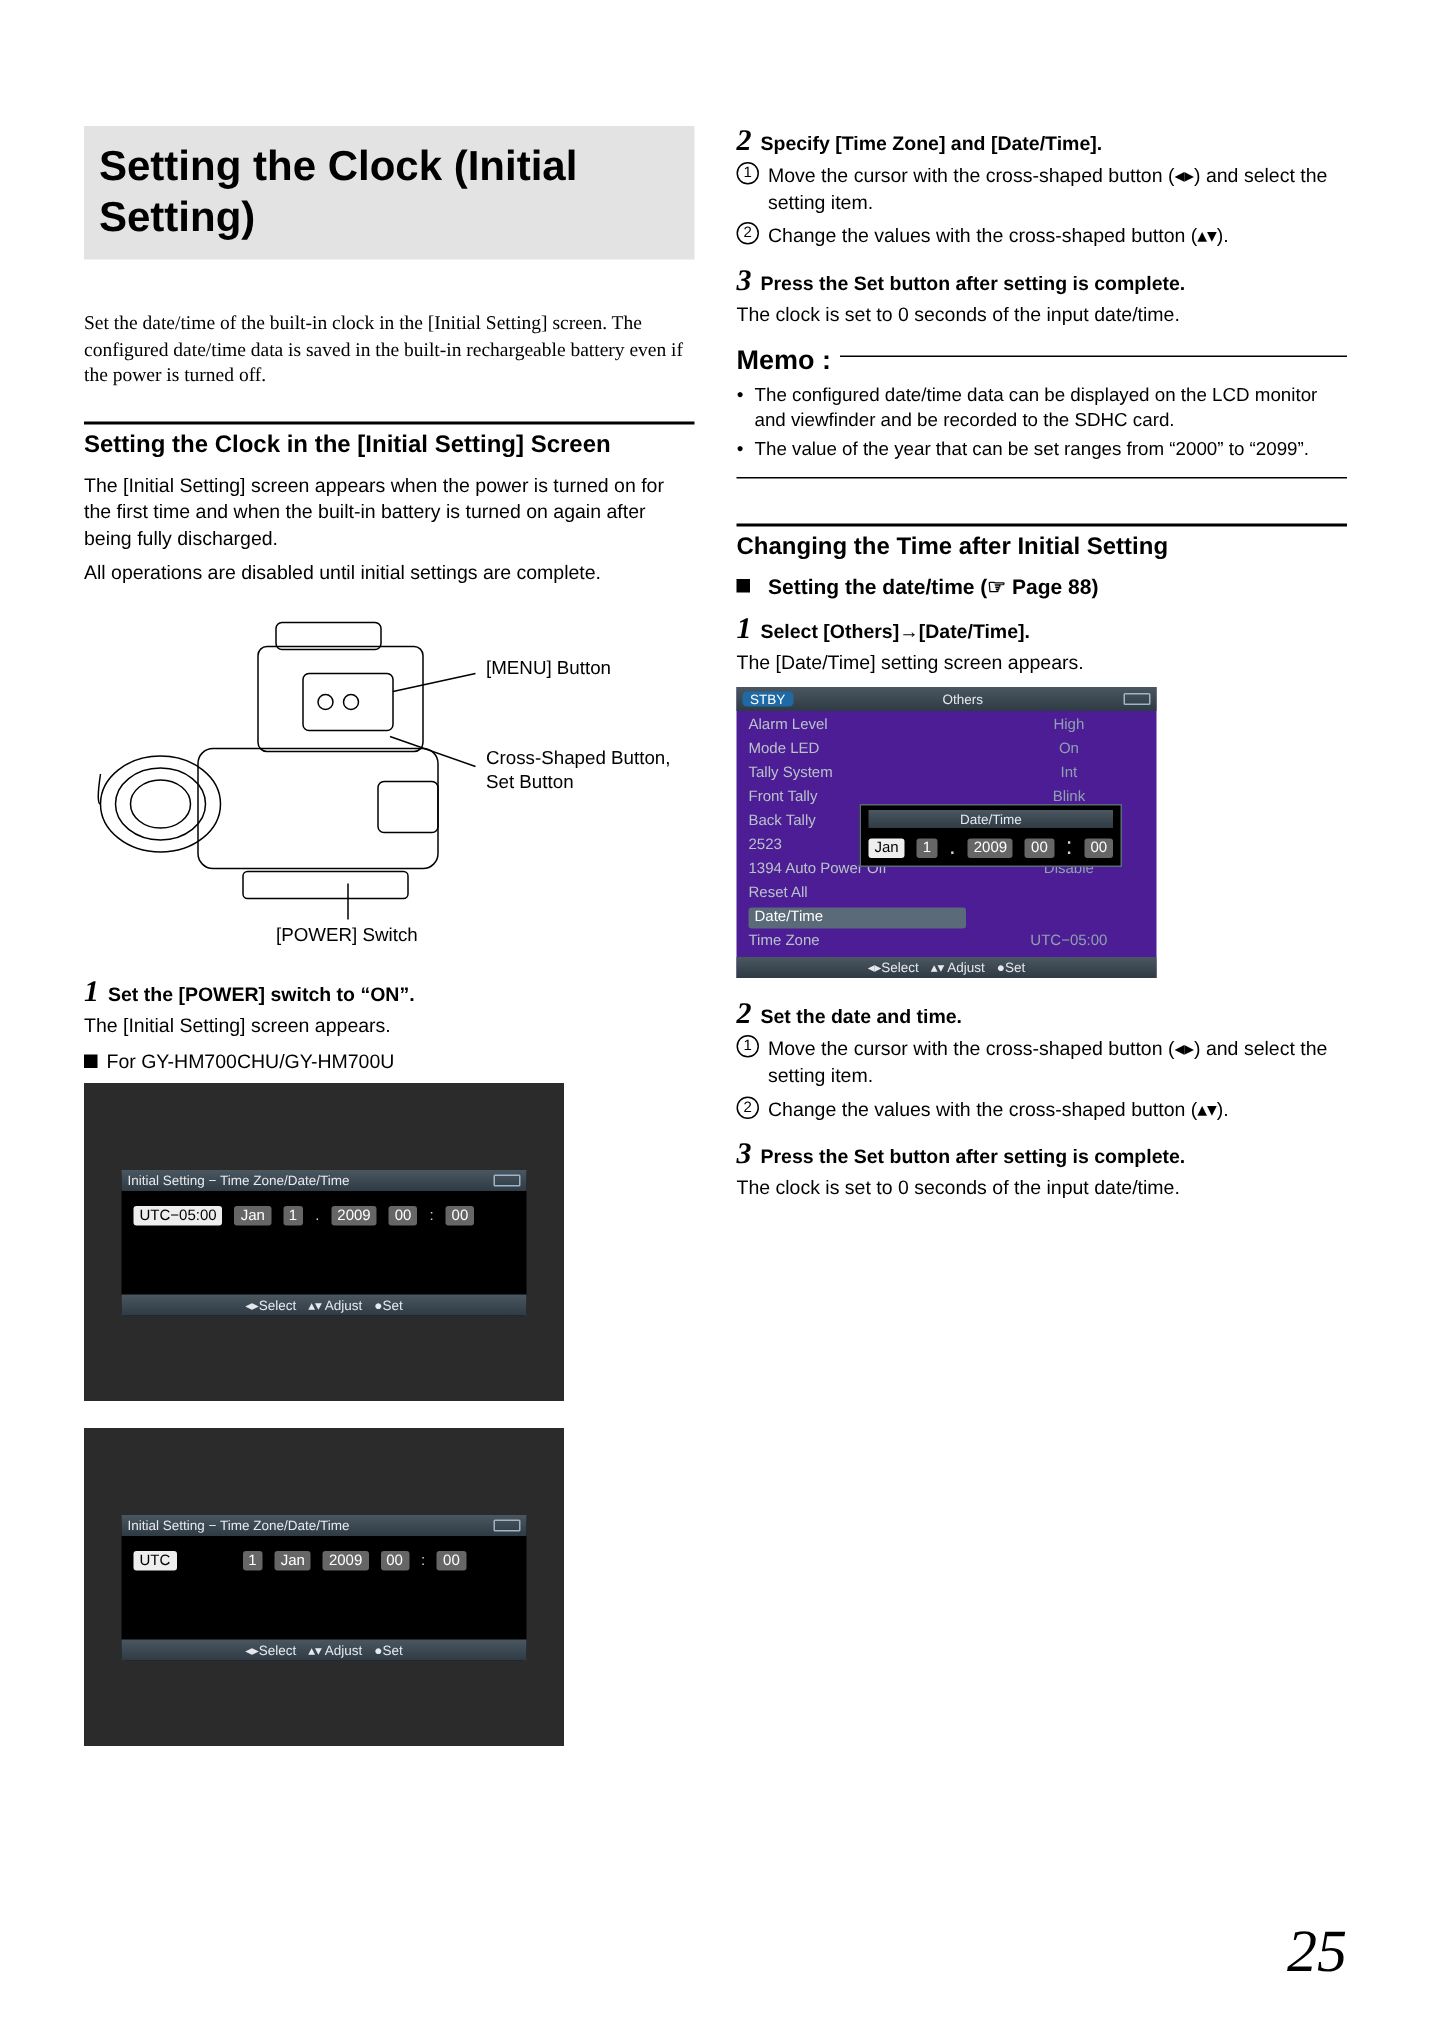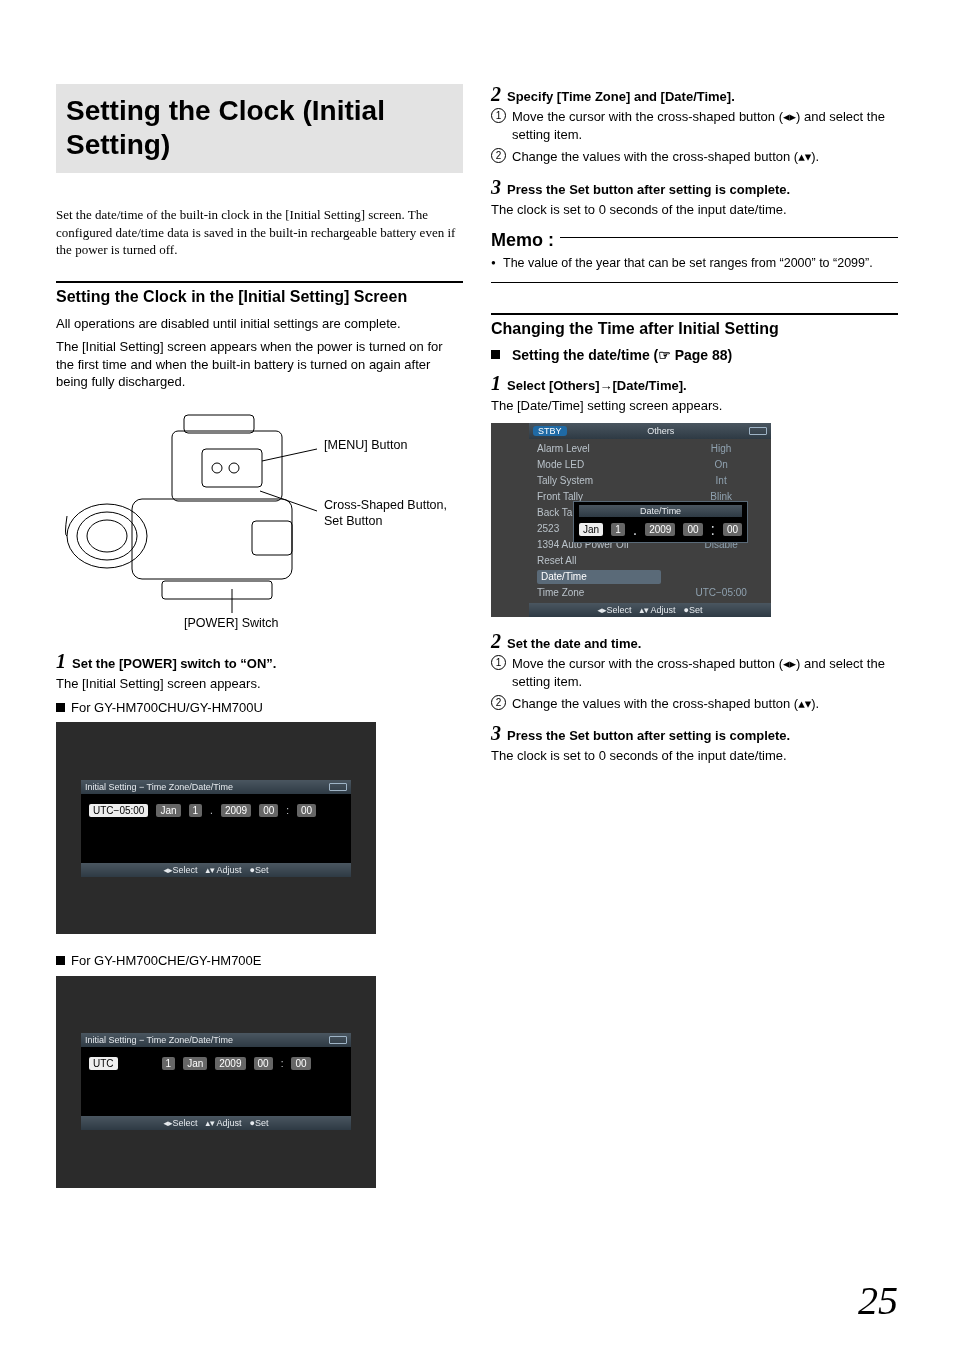--- a/index.html
+++ b/index.html
@@ -24,21 +24,21 @@
   .screenshot { width: 320px; height: 212px; background: #2b2b2b; position: relative; margin: 6px 0 18px 0; display: flex; align-items: center; justify-content: center; }
   .osd-panel { background: #000; width: 270px; border-radius: 2px; font-family: Arial, sans-serif; color: #cfd3d7; font-size: 10px; }
   .osd-titlebar { display: flex; align-items: center; height: 14px; background: linear-gradient(#4a5660,#2e3a44); color: #e6eaee; padding: 0 4px; font-size: 9px; }
   .osd-titlebar .spacer { flex: 1; }
   .osd-titlebar .bat { width: 18px; height: 8px; border: 1px solid #9fb4c6; border-radius: 1px; position: relative; }
   .osd-body { padding: 10px 8px 6px 8px; }
   .osd-chips { display: flex; gap: 8px; align-items: center; }
   .chip { background: #666; color: #fff; border-radius: 2px; padding: 1px 4px; font-size: 10px; }
   .chip.sel { background: #eee; color: #000; }
   .osd-foot { height: 14px; background: linear-gradient(#4a5660,#2e3a44); color: #e6eaee; font-size: 9px; display:flex; justify-content:center; align-items:center; gap:8px; }
-  .menu-screenshot { width: 280px; background: #404040; color: #b9c2c9; font-size: 10px; margin: 8px 0 14px 0; padding-left: 38px; }
+  .menu-screenshot { width: 280px; background: #4c1d95; color: #b9c2c9; font-size: 10px; margin: 8px 0 14px 0; }
   .menu-titlebar { display:flex; align-items:center; height:16px; background: linear-gradient(#4a5660,#2e3a44); color:#e6eaee; padding:0 4px; font-size:9px; }
   .menu-titlebar .status { background:#1f6aa5; color:#fff; border-radius:3px; padding:0 5px; margin-right:6px; }
   .menu-titlebar .title-c { flex:1; text-align:center; }
   .menu-titlebar .bat { width:18px; height:8px; border:1px solid #9fb4c6; border-radius:1px; }
   .menu-rows { padding: 2px 0; }
   .menu-row { display:flex; padding: 1px 8px; font-size:10px; line-height:14px;gap:18px; }
   .menu-row .k { flex: 0 0 55%; }
   .menu-row .v { flex: 1; text-align:center; color:#8fa1af; }
   .menu-row.sel .k { background:#5a6a78; color:#fff; padding-left:4px; border-radius:2px; display:inline-block; }
   .menu-overlay { position:absolute; left:82px; top:78px; background:#000; border:1px solid #5a6a78; padding:3px 5px; }
@@ -66,22 +66,22 @@
 
   <div class="col">
     <div class="title-box">
       <h1>Setting the Clock (Initial Setting)</h1>
     </div>
 
     <p class="intro">Set the date/time of the built-in clock in the [Initial Setting] screen. The configured date/time data is saved in the built-in rechargeable battery even if the power is turned off.</p>
 
     <div class="sect-rule"></div>
     <h2 class="sect-h">Setting the Clock in the [Initial Setting] Screen</h2>
+    <p class="body-text">The [Initial Setting] screen appears when the power is turned on for the first time and when the built-in battery is turned on again after being fully discharged.</p>
     <p class="body-text">All operations are disabled until initial settings are complete.</p>
-    <p class="body-text">The [Initial Setting] screen appears when the power is turned on for the first time and when the built-in battery is turned on again after being fully discharged.</p>
 
     <div class="diagram-box">
       <svg class="camera-svg" width="260" height="220" viewBox="0 0 260 220">
         <g fill="none" stroke="#000" stroke-width="1">
           <rect x="110" y="30" width="110" height="70" rx="6"></rect>
           <rect x="122" y="14" width="70" height="18" rx="4"></rect>
           <rect x="140" y="48" width="60" height="38" rx="4"></rect>
           <circle cx="155" cy="67" r="5"></circle>
           <circle cx="172" cy="67" r="5"></circle>
           <rect x="70" y="98" width="160" height="80" rx="10"></rect>
@@ -131,21 +131,20 @@
         </div>
         <div style="height:40px;"></div>
         <div class="osd-foot">
           <span>◂▸Select</span>
           <span>▴▾ Adjust</span>
           <span>●Set</span>
         </div>
       </div>
     </div>
 
-    <p class="sub-label"><span class="sq"></span><span>For GY-HM700CHE/GY-HM700E</span></p>
 
     <div class="screenshot">
       <div class="osd-panel">
         <div class="osd-titlebar">
           <span>Initial Setting − Time Zone/Date/Time</span>
           <span class="spacer"></span>
           <span class="bat"></span>
         </div>
         <div class="osd-body">
           <div class="osd-chips">
@@ -189,20 +188,21 @@
       <span class="step-num">3</span>
       <span class="step-title">Press the Set button after setting is complete.</span>
     </div>
     <p class="body-text">The clock is set to 0 seconds of the input date/time.</p>
 
     <div class="memo-head-row">
       <span class="memo-head">Memo :</span>
       <hr class="memo-line">
     </div>
     <ul class="bullets">
+      <li>The configured date/time data can be displayed on the LCD monitor and viewfinder and be recorded to the SDHC card.</li>
       <li>The value of the year that can be set ranges from “2000” to “2099”.</li>
     </ul>
     <hr class="end">
 
     <div class="change-sect">
       <div class="sect-rule"></div>
       <h2 class="sect-h">Changing the Time after Initial Setting</h2>
 
       <div class="sub-h">
         <span class="sq"></span>

